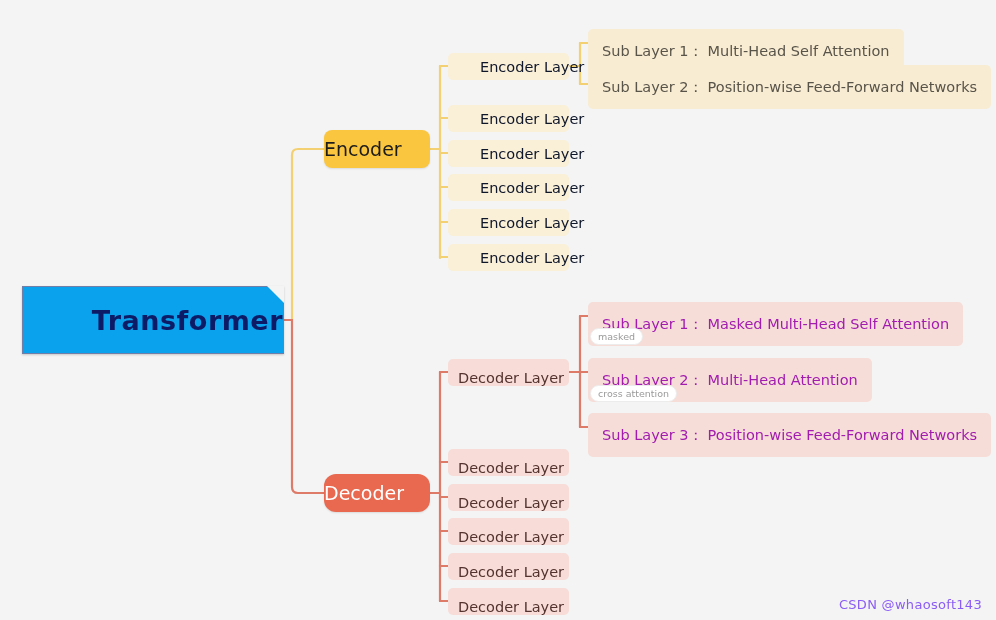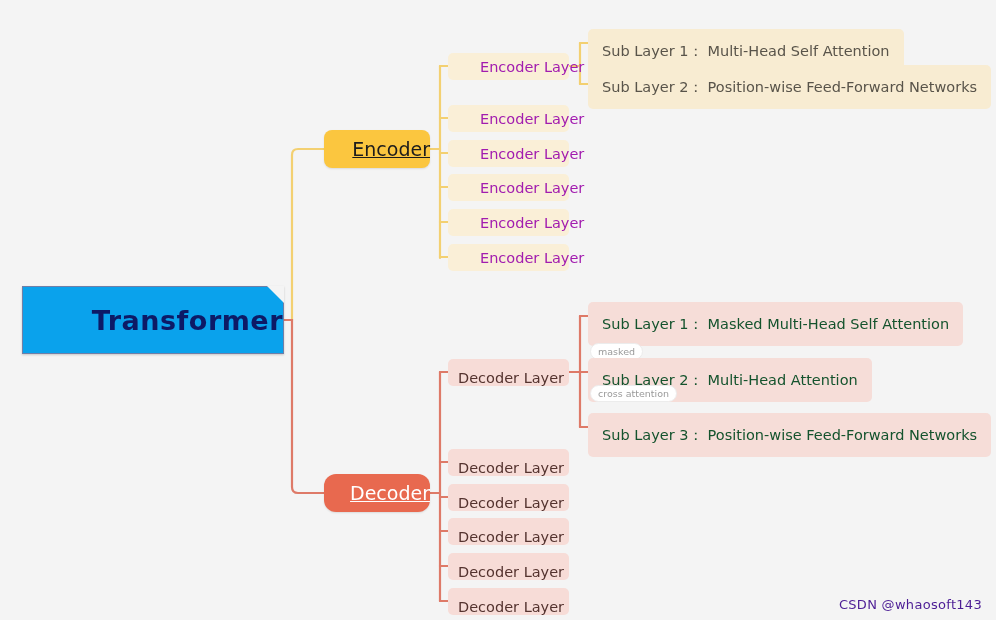--- a/index.html
+++ b/index.html
@@ -47,24 +47,23 @@
     right: -1px; top: -1px;
     width: 0; height: 0;
     border-left: 17px solid transparent;
     border-top: 17px solid #f4f4f4;
   }
 
   
   .branch {
     height: 38px;
     border-radius: 8px;
-    justify-content: flex-end;
+    justify-content: flex-start;
     font-size: 19px;
     box-shadow: 0 1px 2px rgba(0,0,0,0.10);
-    text-decoration: underline;
   }
   .branch-encoder {
     left: 324px; top: 130px; width: 106px;
     background: #fbc63f;
     color: #1c1c1c;
   }
   .branch-decoder {
     left: 324px; top: 474px; width: 106px;
     background: #e8694f;
     color: #ffffff;
@@ -75,21 +74,21 @@
   .layer {
     left: 448px;
     width: 121px;
     height: 27px;
     border-radius: 5px;
     font-size: 14.5px;
     padding-left: 10px;
   }
   .layer-enc {
     background: #faefd7;
-    color: #a21caf;
+    color: #0f172a;
     padding-left: 32px;
   }
   .layer-dec {
     background: #f7dcd7;
     color: #54332f;
     align-items: flex-end;
   }
 
   
   .sub {
@@ -98,41 +97,41 @@
     border-radius: 5px;
     font-size: 14.5px;
     padding: 0 14px;
   }
   .sub-enc {
     background: #f8ecd2;
     color: #59544a;
   }
   .sub-dec {
     background: #f6ddd8;
-    color: #14532d;
+    color: #a21caf;
   }
 
   
   .pill {
     left: 590px;
     height: 17px;
     border-radius: 9px;
     background: #ffffff;
     color: #9a9a9a;
     font-size: 9.5px;
     padding: 0 7px;
     border: 1px solid #ececec;
   }
 
   
   .watermark {
     position: absolute;
     right: 14px;
     bottom: 8px;
-    color: #4c1d95;
+    color: #8b5cf6;
     font-size: 13px;
     letter-spacing: 0.3px;
   }
 </style>
 </head>
 <body>
 
 <div id="canvas">
 
   <svg id="edges" viewBox="0 0 996 620" xmlns="http://www.w3.org/2000/svg">
@@ -225,21 +224,21 @@
   <div class="node layer layer-dec" style="top:553px">
     <span>Decoder Layer</span>
     </div>
   <div class="node layer layer-dec" style="top:588px">
     <span>Decoder Layer</span>
     </div>
 
   <div class="node sub sub-dec" style="top:302px">
     <span>Sub Layer 1： Masked Multi-Head Self Attention</span>
     </div>
-  <div class="node pill" style="top:343px">
+  <div class="node pill" style="top:328px">
     <span>masked</span>
     </div>
 
   <div class="node sub sub-dec" style="top:358px">
     <span>Sub Layer 2： Multi-Head Attention</span>
     </div>
   <div class="node pill" style="top:385px">
     <span>cross attention</span>
     </div>
 

